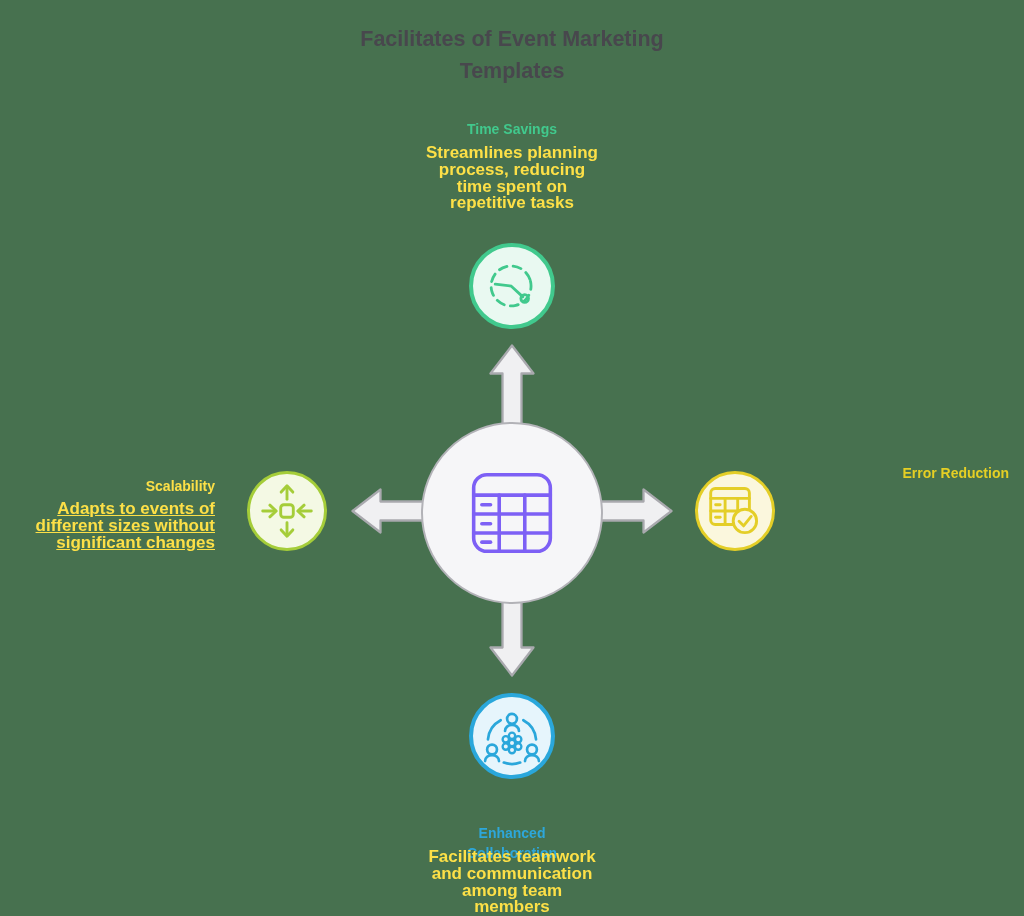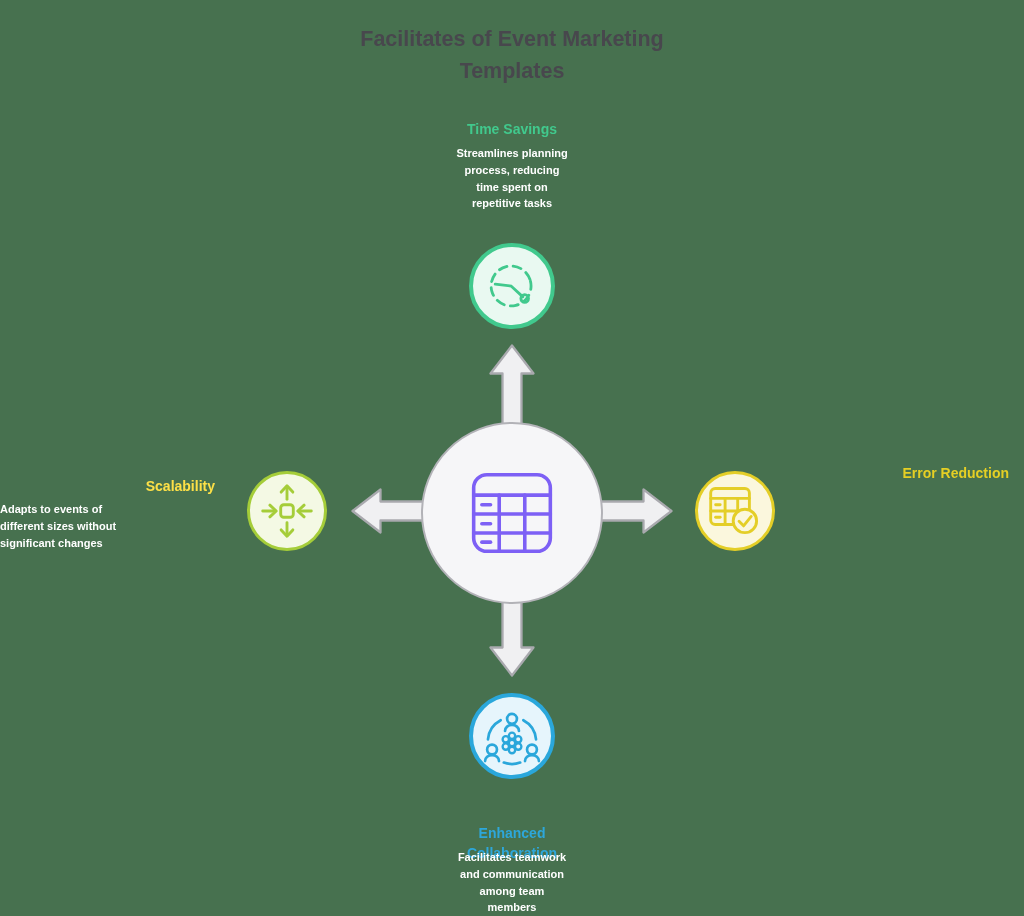--- a/index.html
+++ b/index.html
@@ -13,33 +13,33 @@
   .pre{white-space:pre-line;}
   .title{
     position:absolute;top:23px;left:0;width:100%;
     text-align:center;font-size:21.5px;font-weight:700;
     color:#48474d;line-height:32px;
   }
   .node-label{
     position:absolute;font-size:14px;font-weight:700;line-height:19.5px;
   }
   .node-desc{
-    position:absolute;font-size:11px;font-weight:700;line-height:16.8px;
-    color:#ffffff;
+    position:absolute;font-size:17px;font-weight:700;line-height:16.8px;
+    color:#fde047;
   }
   .lab-green{color:#41c98d;}
   .lab-lime{color:#fde047;}
   .lab-yellow{color:#e5cf24;}
   .lab-blue{color:#2da7db;margin-top:19px;}
 
   .top-label{top:120px;left:0;width:100%;text-align:center;}
   .top-desc{top:145px;left:402px;width:220px;text-align:center;}
 
   .left-label{top:477px;left:0;width:215px;text-align:right;}
-  .left-desc{top:501px;left:0;width:215px;text-align:left;}
+  .left-desc{top:501px;left:0;width:215px;text-align:right;text-decoration:underline;}
 
   .right-label{top:464px;left:809px;width:200px;text-align:right;}
   .right-desc{top:492px;left:809px;width:180px;text-align:left;}
 
   .bottom-label{top:805px;left:0;width:100%;text-align:center;}
   .bottom-desc{top:849px;left:402px;width:220px;text-align:center;}
 
   .icon-circle{
     position:absolute;border-radius:50%;
     display:flex;align-items:center;justify-content:center;

